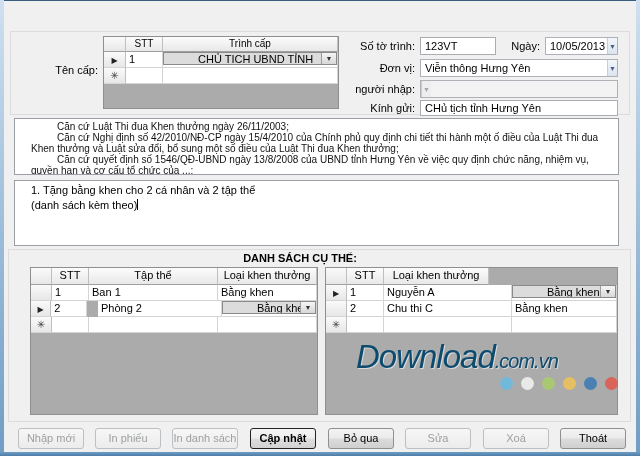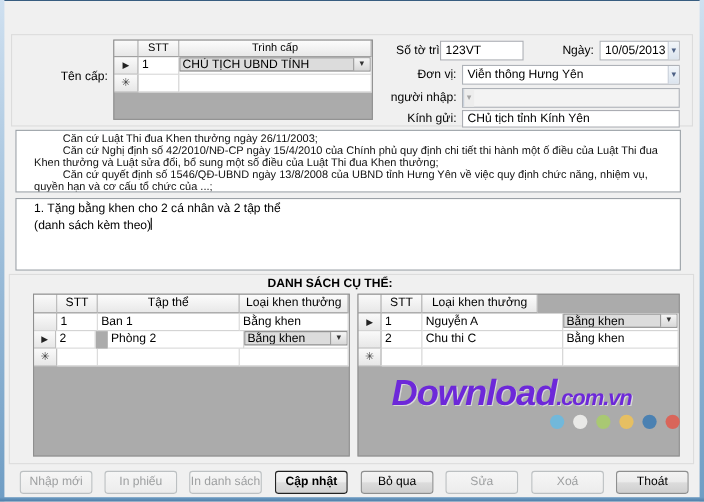--- a/index.html
+++ b/index.html
@@ -60,26 +60,26 @@
   .g-cell { background:#fff; border-right:1px solid #d4d4d4; border-bottom:1px solid #d4d4d4;
     font-size:11px; line-height:13px; padding:1px 3px; overflow:hidden; white-space:nowrap; }
   .g-head .g-cell { background:linear-gradient(180deg,#fcfcfc,#e8e8e8);
     border-right:1px solid #bfbfbf; border-bottom:1px solid #9f9f9f; text-align:center; }
   .g-sel { background:linear-gradient(180deg,#fafafa,#e7e7e7) !important;
     border-right:1px solid #bfbfbf !important; text-align:center; padding:1px 0 !important; }
   .marker { font-size:8px; color:#222; }
   .newmark { font-size:10px; color:#444; }
   .gcombo { display:flex; align-items:stretch; background:#dcdcdc; border:1px solid #8a8a8a;
     height:13px; margin:-1px -2px; }
-  .gcombo .val { flex:1; padding:0 2px; font-size:11px; line-height:12px; overflow:hidden; white-space:nowrap; }
+  .gcombo .val { flex:1; padding:0 2px; font-size:11px; line-height:12px; overflow:hidden; white-space:nowrap;margin-left:32px; }
   .gcombo .dd { width:15px; display:flex; align-items:center; justify-content:center; font-size:7px;
     color:#333; background:linear-gradient(180deg,#f5f5f5,#d8d8d8); border-left:1px solid #9d9d9d; }
   
   .wm { position:absolute; left:356px; top:338px; width:264px; z-index:3; }
-  .wm-text { font-style:italic; font-weight:bold; color:#6d28d9; white-space:nowrap;
+  .wm-text { font-style:italic; font-weight:normal; color:#0c4a6e; white-space:nowrap;
     text-shadow:1px 1px 0 rgba(255,255,255,.55); letter-spacing:-1px; }
   .wm-main { font-size:33px; }
   .wm-suffix { font-size:20px; }
   .wm-dots { display:flex; justify-content:flex-end; gap:8px; margin-top:1px; padding-right:2px; }
   .wm-dot { width:13px; height:13px; border-radius:50%; }
   
   .btn { position:absolute; top:428px; width:66px; height:21px; font-size:11px;
     text-align:center; line-height:19px; color:#000; border:1px solid #8e8f8f; border-radius:3px;
     background:linear-gradient(180deg,#f3f3f3 0%,#ebebeb 48%,#dcdcdc 52%,#cfcfcf 100%);
     cursor:default; overflow:hidden; white-space:nowrap; }
@@ -118,40 +118,40 @@
       </div>
     </div>
     <div class="g-row" style="height:16px;">
       <div class="g-cell g-sel" style="width:22px;"><span class="newmark">✳</span></div>
       <div class="g-cell" style="width:37px;"></div>
       <div class="g-cell" style="width:175px;"></div>
     </div>
   </div>
 
   <div class="lbl" style="left:330px;top:40px;width:85px;">Số tờ trình:</div>
-  <div class="tbox" style="left:400px;top:37px;width:76px;height:18px;">123VT</div>
+  <div class="tbox" style="left:420px;top:37px;width:76px;height:18px;">123VT</div>
   <div class="lbl" style="left:498px;top:40px;width:42px;">Ngày:</div>
   <div class="combo" style="left:545px;top:37px;width:73px;height:18px;">
     <span class="val">10/05/2013</span>
     <span class="dd" style="width:10px;">▼</span>
   </div>
 
   <div class="lbl" style="left:325px;top:62px;width:90px;">Đơn vị:</div>
   <div class="combo" style="left:420px;top:59px;width:198px;height:18px;">
     <span class="val">Viễn thông Hưng Yên</span>
     <span class="dd" style="width:10px;">▼</span>
   </div>
 
   <div class="lbl" style="left:320px;top:83px;width:95px;">người nhập:</div>
   <div class="combo disabled" style="left:420px;top:80px;width:198px;height:18px;">
     <span class="dd" style="width:10px;">▼</span>
   </div>
 
   <div class="lbl" style="left:330px;top:102px;width:85px;">Kính gửi:</div>
-  <div class="tbox" style="left:420px;top:100px;width:198px;height:16px;padding:1px 4px;">CHủ tịch tỉnh Kính Yên</div>
+  <div class="tbox" style="left:420px;top:100px;width:198px;height:16px;padding:1px 4px;">CHủ tịch tỉnh Hưng Yên</div>
 
   <div class="mtext cite" style="left:14px;top:118px;width:605px;height:57px;">
     <div class="inner">
       <p>Căn cứ  Luật Thi đua Khen thưởng ngày 26/11/2003;</p>
       <p>Căn cứ Nghị định số 42/2010/NĐ-CP ngày 15/4/2010 của Chính phủ quy định chi tiết thi hành một ố điều của Luật Thi đua Khen thưởng và Luật sửa đổi, bổ sung một số điều của Luật Thi đua Khen thưởng;</p>
       <p>Căn cứ quyết định số 1546/QĐ-UBND ngày 13/8/2008 của UBND tỉnh Hưng Yên về việc quy định chức năng, nhiệm vụ, quyền hạn và cơ cấu tổ chức của ...;</p>
 
     </div>
   </div>
 

